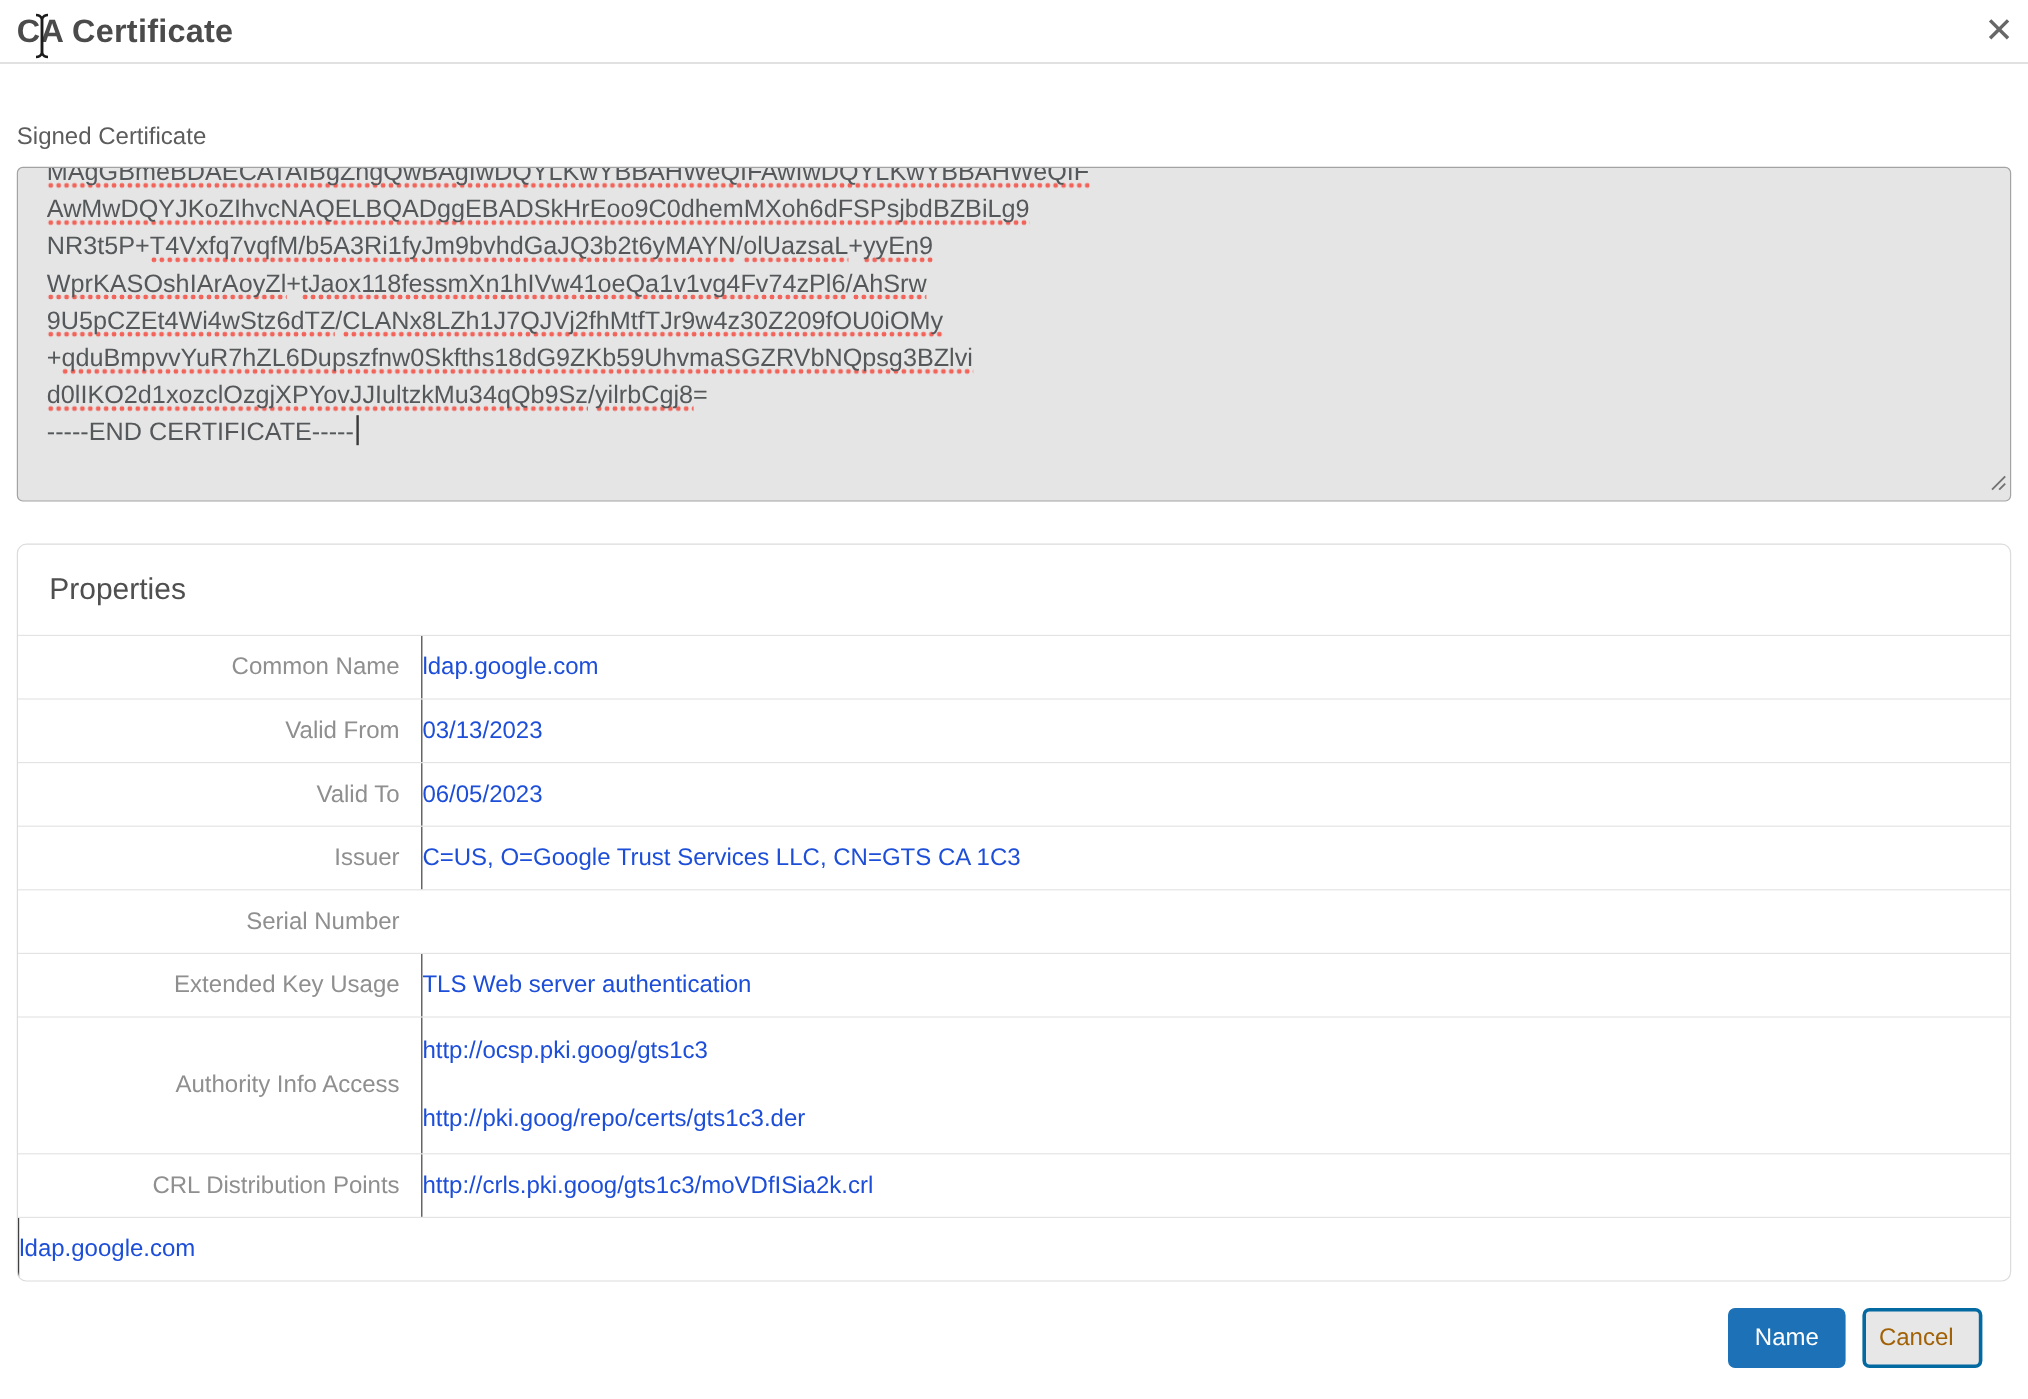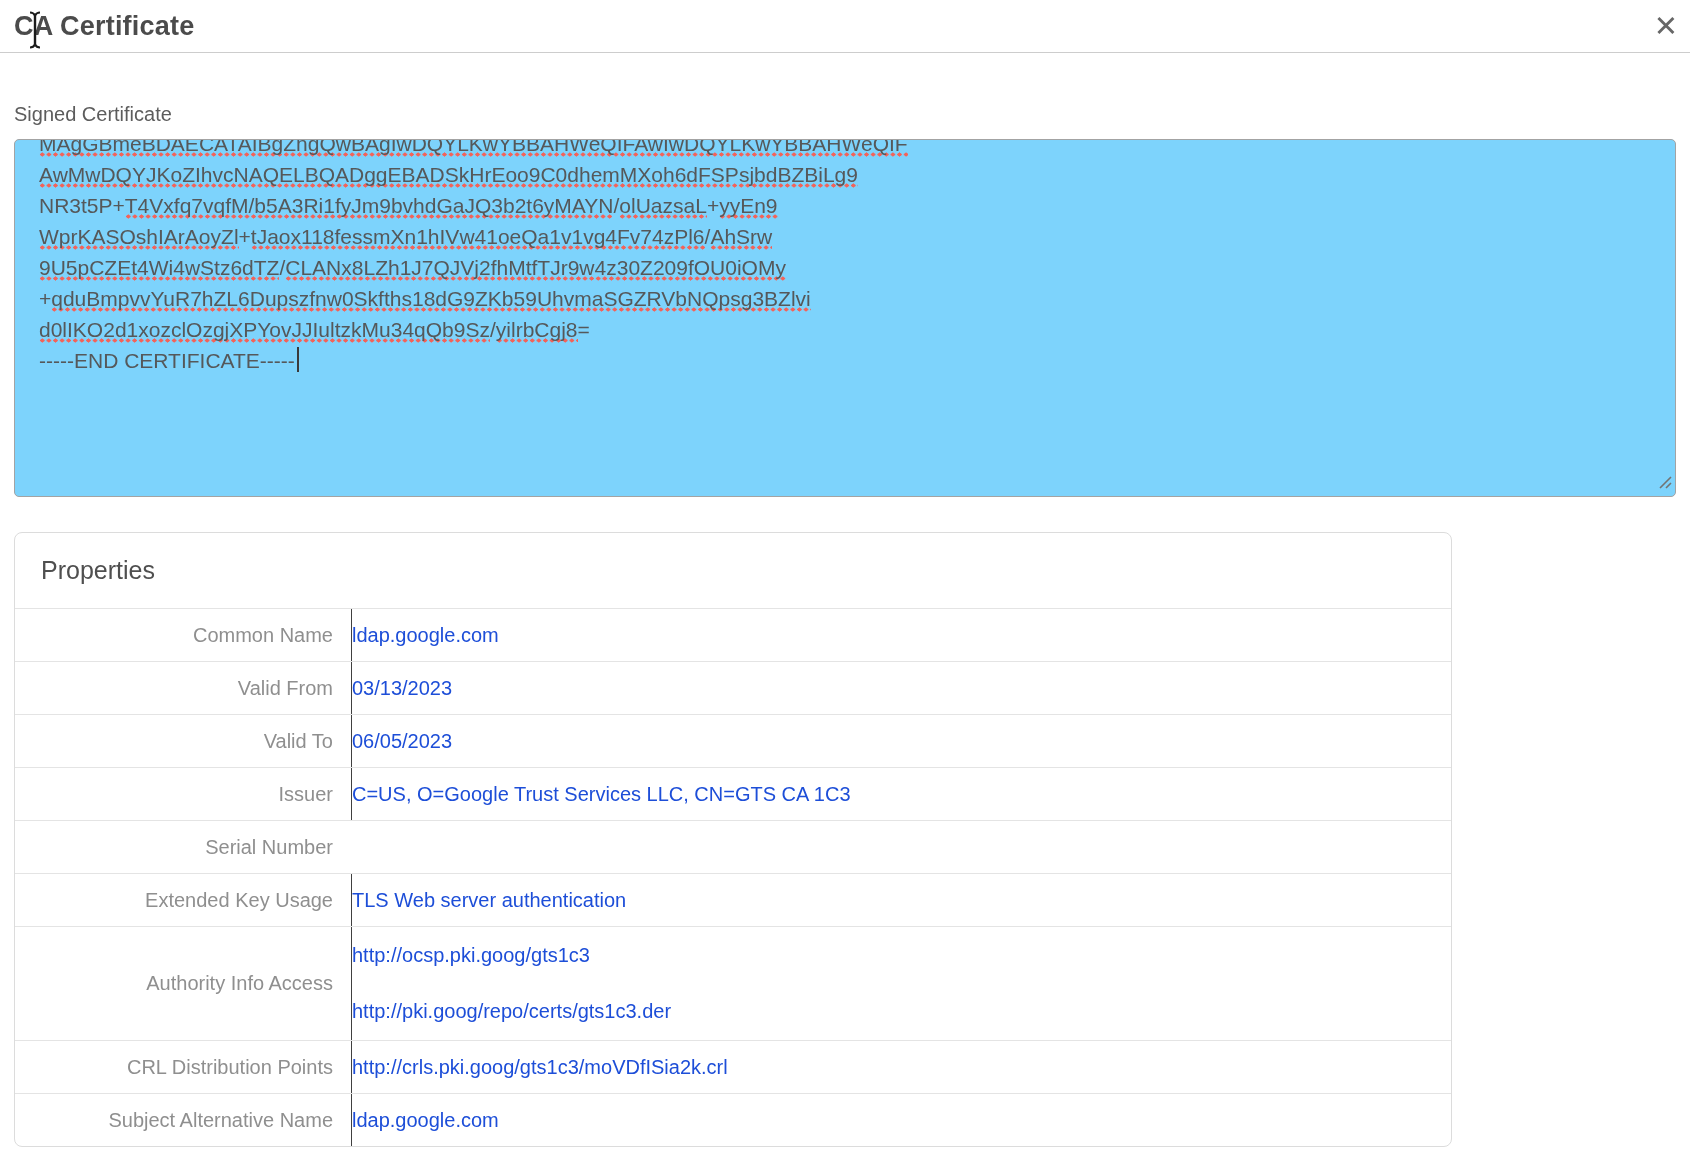--- a/index.html
+++ b/index.html
@@ -36,26 +36,26 @@
     position:absolute;left:27px;top:10px;pointer-events:none;
   }
 
   
   .field-label{
     margin:50px 0 13px 14px;
     font-size:20px;color:#5c5c5c;
   }
   .cert-box{
     margin:0 14px;
-    width:1662px;height:358px;
+    width:1662px;height:279px;
     border:1px solid #a3a3a3;
     border-radius:5px;
     overflow:hidden;
     position:relative;
-    background:#7dd3fc;
+    background:#e5e5e5;
   }
   .cert-content{
     margin-top:-12px;
     padding:0 10px 0 24px;
     font-size:21px;
     line-height:31px;
     color:#55585a;
     white-space:pre;
   }
   .cert-line{height:31px;}
@@ -70,21 +70,21 @@
     display:inline-block;width:2px;height:25px;
     background:#3a3a3a;margin-left:2px;vertical-align:-4px;
   }
   .resize-handle{
     position:absolute;right:3px;bottom:3px;
   }
 
   
   .panel{
     margin:35px 14px 0 14px;
-    width:1438px;
+    width:1662px;
     border:1px solid #dcdcdc;
     border-radius:8px;
     overflow:hidden;
   }
   .panel-title{
     height:75px;display:flex;align-items:center;
     padding-left:26px;
     font-size:25px;color:#4f4f4f;
   }
   .prow{
@@ -202,21 +202,20 @@
       <div>http://pki.goog/repo/certs/gts1c3.der</div>
     </div>
   </div>
   <div class="prow">
     <div class="plabel">CRL Distribution Points</div>
     <div class="pvalue-wrap">
         <div>http://crls.pki.goog/gts1c3/moVDfISia2k.crl</div>
       </div>
   </div>
   <div class="prow">
-    <div class="plabel">Subject Alternative Name</div>
     <div class="pvalue-wrap">
         <div>ldap.google.com</div>
       </div>
   </div>
 </div>
 
 <div class="footer">
   <button class="btn btn-save">Name</button>
   <button class="btn btn-cancel">Cancel</button>
 </div>

